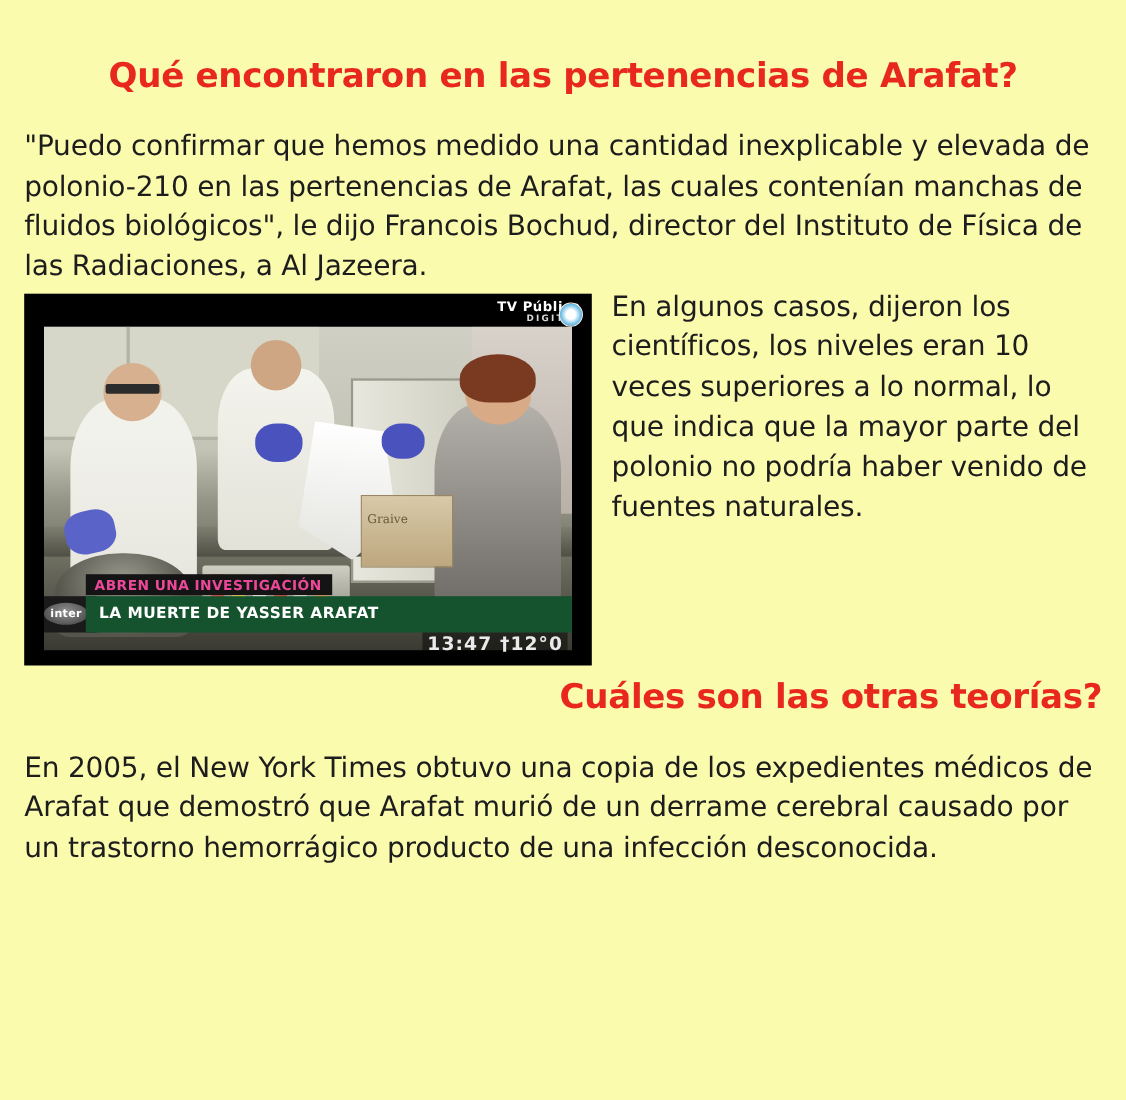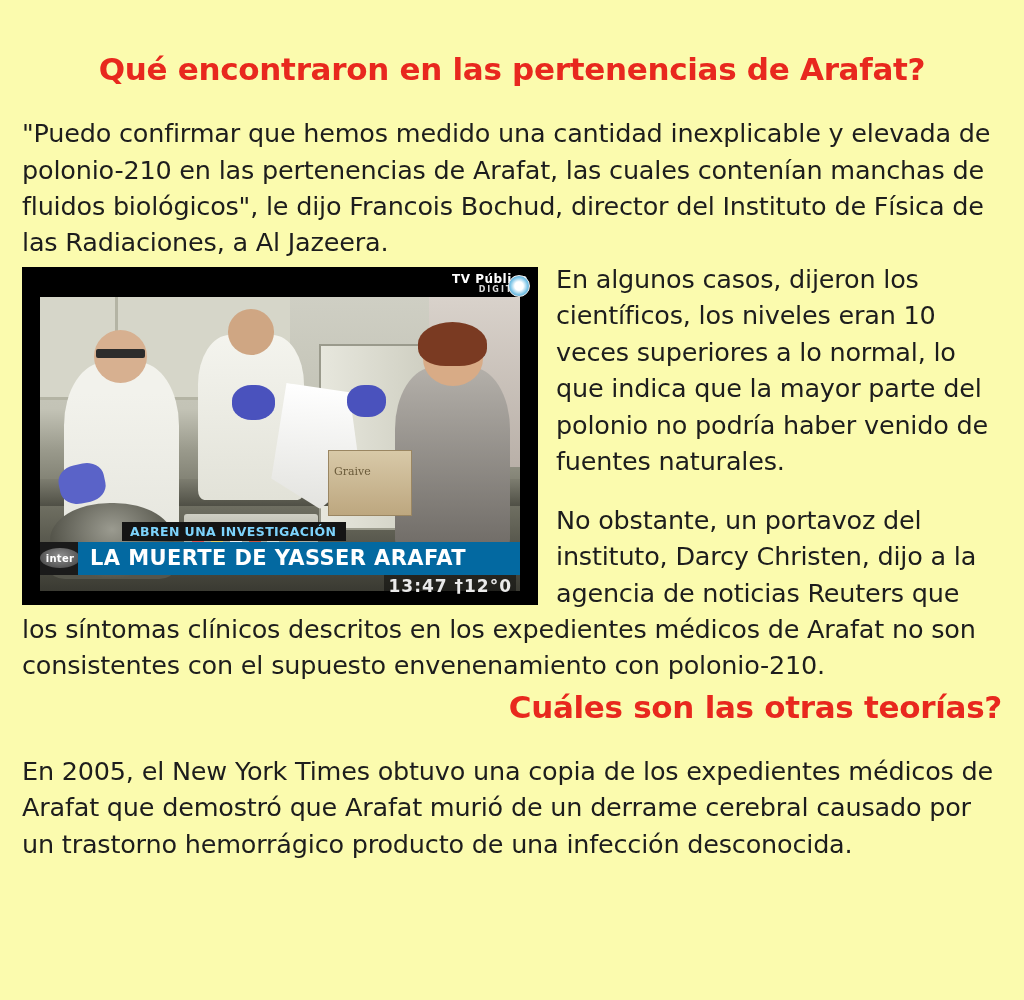--- a/index.html
+++ b/index.html
@@ -214,39 +214,38 @@
     position:absolute; right:-24px; top:0px;
     width:20px; height:20px; border-radius:50%;
     background: radial-gradient(circle at 50% 50%, #ffffff 30%, #7fc6e8 60%, #1b7fb5 100%);
     border:1px solid #eee;
   }
   .ph-kicker {
     position: absolute;
     left: 56px;
     bottom: 64px;
     background: #141414;
-    color: #7dd3fc;
+    color: #ec4899;
     font-size: 12.5px;
     font-weight: bold;
     letter-spacing: 0.4px;
     padding: 2px 10px 2px 8px;
-    margin-left: 44px;
   }
   .ph-lower {
     position: absolute;
     left: 56px;
     right: 18px;
     bottom: 30px;
     height: 33px;
-    background: #0369a1;
+    background: #14532d;
     color: #ffffff;
     display: flex;
     align-items: center;
     padding-left: 12px;
-    font-size: 21px;
+    font-size: 14px;
     font-weight: bold;
     letter-spacing: 0.4px;
   }
   .ph-chanbadge {
     position:absolute;
     left: 18px;
     bottom: 30px;
     width: 48px;
     height: 33px;
     background: #1a1a1a;
@@ -340,20 +339,19 @@
         <span class="oval">inter</span>
       </div>
 
       <div class="ph-lower">LA MUERTE DE YASSER ARAFAT</div>
 
       <div class="ph-time">13:47  †12°0</div>
     </div>
 
     <div class="body-text para-2">En algunos casos, dijeron los científicos, los niveles eran 10 veces superiores a lo normal, lo que indica que la mayor parte del polonio no podría haber venido de fuentes naturales.</div>
 
-    <div class="body-text para-3">No obstante, un portavoz del instituto, Darcy Christen, dijo a la agencia de noticias Reuters que los síntomas clínicos descritos en los expedientes médicos de Arafat no son consistentes con el supuesto envenenamiento con polonio-210.</div>
   </div>
 
   <div class="heading heading-2">Cuáles son las otras teorías?</div>
 
   <div class="body-text para-1">En 2005, el New York Times obtuvo una copia de los expedientes médicos de Arafat que demostró que Arafat murió de un derrame cerebral causado por un trastorno hemorrágico producto de una infección desconocida.</div>
 
 </div>
 
 </body></html>

